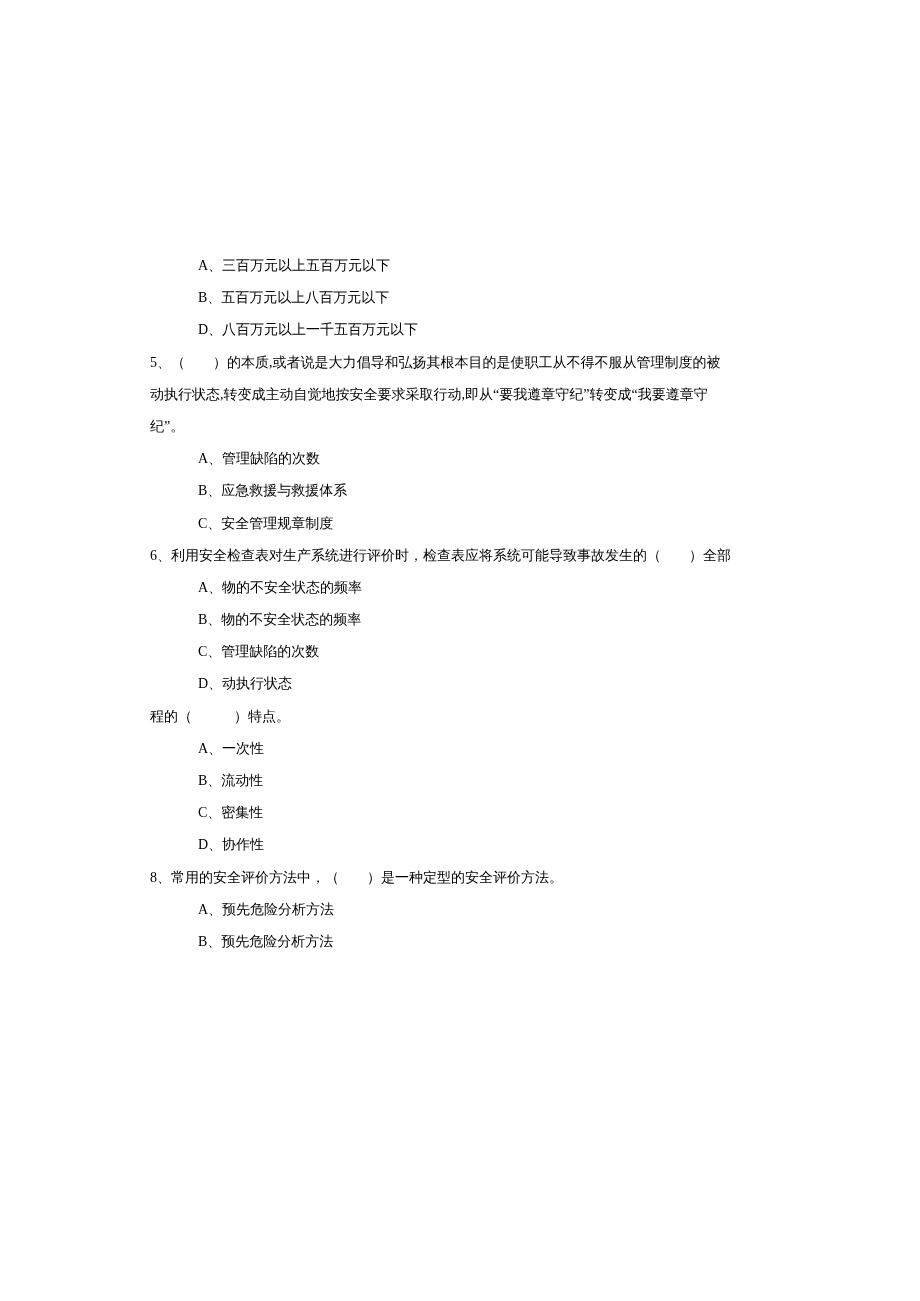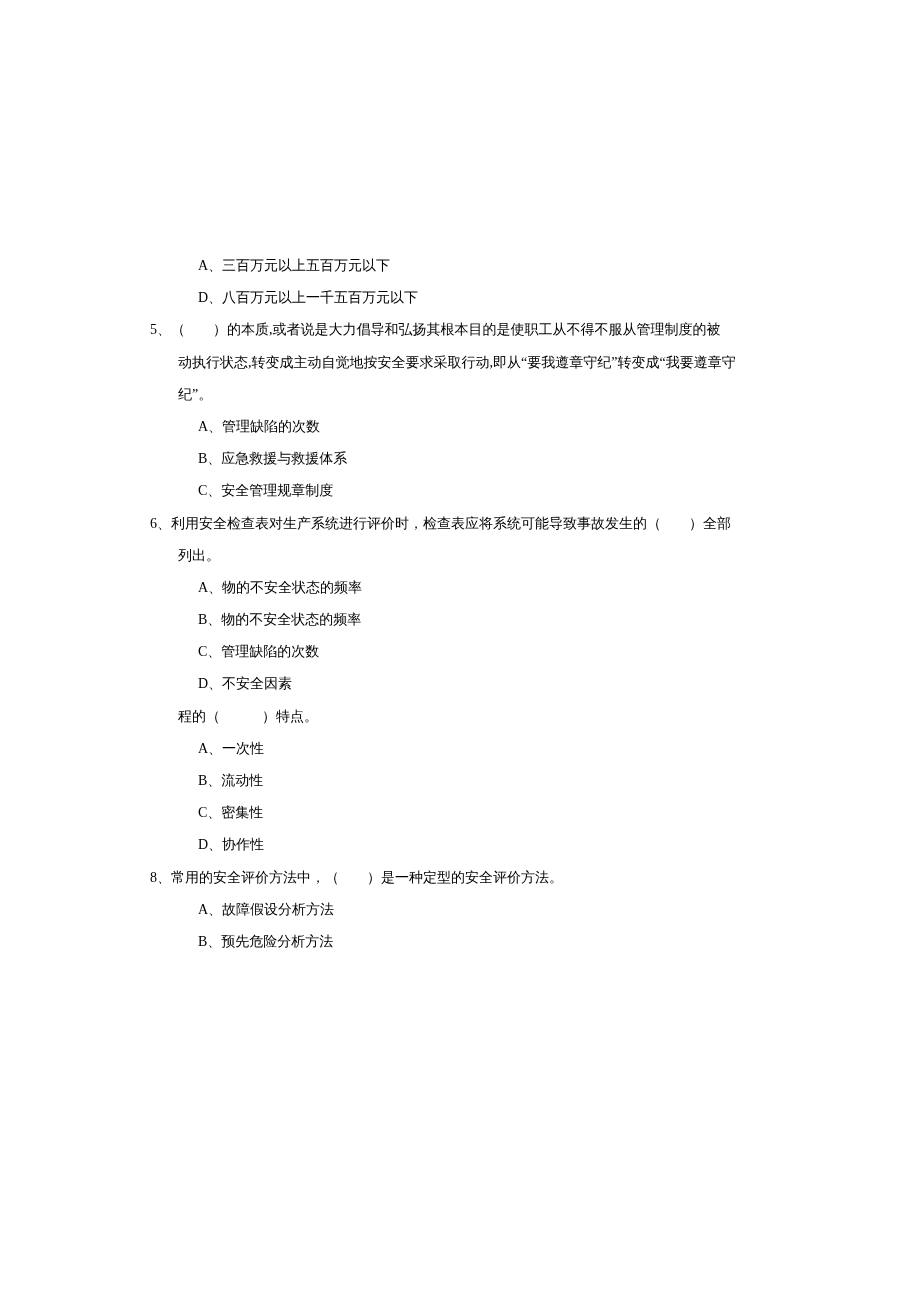--- a/index.html
+++ b/index.html
@@ -18,48 +18,47 @@
     line-height: 2.3;
   }
   .option {
     padding-left: 48px;
   }
   .stem {
     padding-left: 0;
   }
   .stem-continue {
     padding-left: 0;
-    margin-left: 28px;
   }
 </style>
 </head>
 <body>
 
 <div class="page">
 
   <div class="option">A、三百万元以上五百万元以下</div>
+  <div class="option">B、五百万元以上八百万元以下</div>
   <div class="option">D、八百万元以上一千五百万元以下</div>
 
   <div class="stem">5、（　　）的本质,或者说是大力倡导和弘扬其根本目的是使职工从不得不服从管理制度的被</div>
   <div class="stem-continue">动执行状态,转变成主动自觉地按安全要求采取行动,即从“要我遵章守纪”转变成“我要遵章守</div>
   <div class="stem-continue">纪”。</div>
   <div class="option">A、管理缺陷的次数</div>
   <div class="option">B、应急救援与救援体系</div>
   <div class="option">C、安全管理规章制度</div>
 
   <div class="stem">6、利用安全检查表对生产系统进行评价时，检查表应将系统可能导致事故发生的（　　）全部</div>
-  <div class="stem-continue">列出。</div>
   <div class="option">A、物的不安全状态的频率</div>
   <div class="option">B、物的不安全状态的频率</div>
   <div class="option">C、管理缺陷的次数</div>
-  <div class="option">D、不安全因素</div>
+  <div class="option">D、动执行状态</div>
 
   <div class="stem-continue">程的（　　　）特点。</div>
   <div class="option">A、一次性</div>
   <div class="option">B、流动性</div>
   <div class="option">C、密集性</div>
   <div class="option">D、协作性</div>
 
   <div class="stem">8、常用的安全评价方法中，（　　）是一种定型的安全评价方法。</div>
-  <div class="option">A、故障假设分析方法</div>
+  <div class="option">A、预先危险分析方法</div>
   <div class="option">B、预先危险分析方法</div>
 
 </div>
 
 </body></html>

